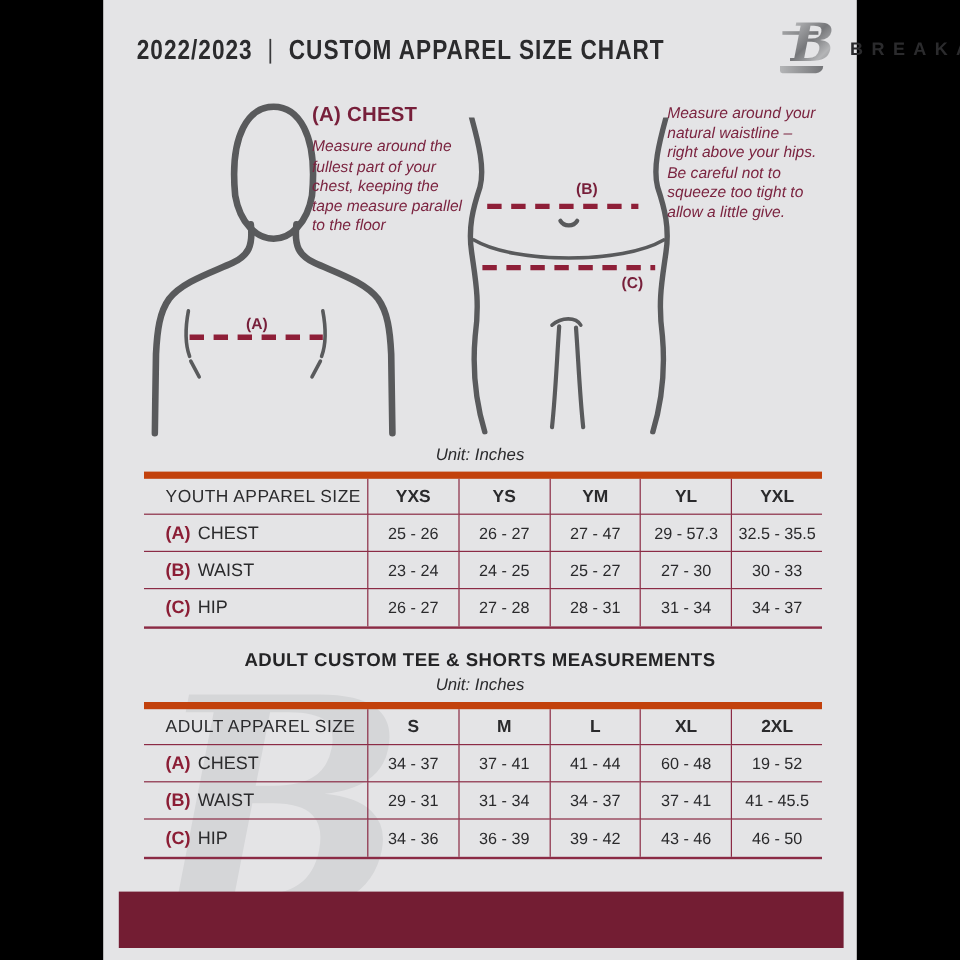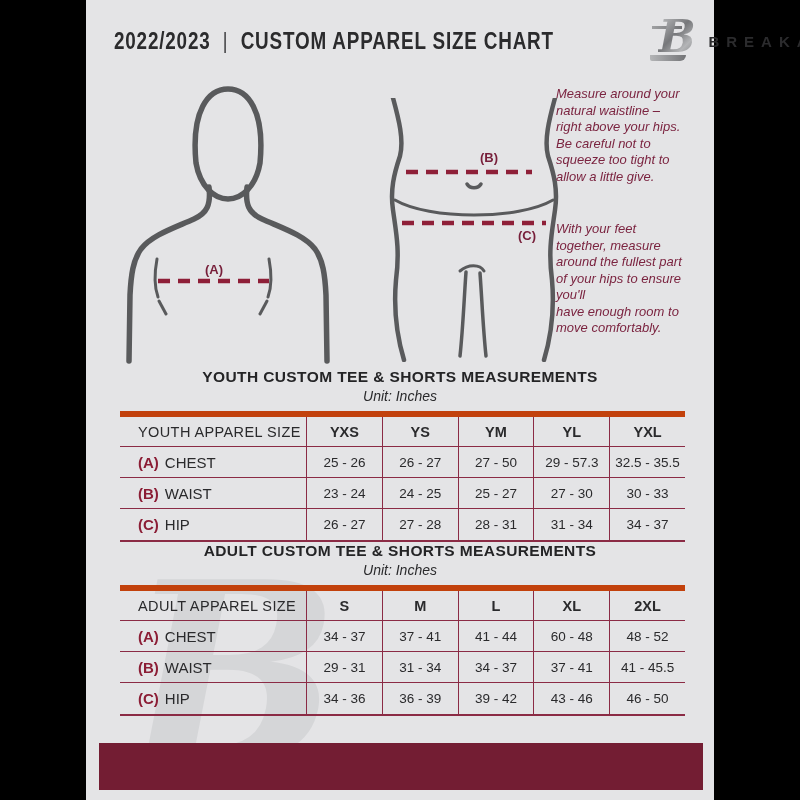--- a/index.html
+++ b/index.html
@@ -167,57 +167,57 @@
       <path class="outline" stroke-width="3" d="M 12 102 C 46 122 136 122 170 102"></path>
       <path class="outline" stroke-width="3" d="M 77 173 C 85 166 97 166 101 173"></path>
       <path class="outline" stroke-width="3.5" d="M 83 174 C 81 202 80 230 77 258"></path>
       <path class="outline" stroke-width="3.5" d="M 97 175 C 99 202 100 230 103 258"></path>
       <line class="dash" x1="23" y1="74" x2="149" y2="74"></line>
       <text class="fig-marker" x="106" y="64" text-anchor="middle">(B)</text>
       <line class="dash" x1="19" y1="125" x2="163" y2="125"></line>
       <text class="fig-marker" x="144" y="142" text-anchor="middle">(C)</text>
     </svg>
 
+    <div class="guide-block gb-chest">
+      <div class="guide-heading">(A) CHEST</div>
+      <div class="guide-body">Measure around the
+fullest part of your
+chest, keeping the
+tape measure parallel
+to the floor</div>
+    </div>
     <div class="guide-block gb-waist">
       <div class="guide-body">Measure around your
 natural waistline –
 right above your hips.
 Be careful not to
 squeeze too tight to
 allow a little give.</div>
     </div>
     <div class="guide-block gb-hips">
-      <div class="guide-body">With your feet
-together, measure
-around the fullest part
-of your hips to ensure
-you'll
-have enough room to
-move comfortably.</div>
     </div>
   </div>
 
   <div class="table-section ts-youth">
-    <div class="table-title">YOUTH CUSTOM TEE &amp; SHORTS MEASUREMENTS</div>
     <div class="table-unit">Unit: Inches</div>
     <div class="sizes-table">
       <div class="cell head lab">YOUTH APPAREL SIZE</div>
       <div class="cell head vline">YXS</div>
       <div class="cell head vline">YS</div>
       <div class="cell head vline">YM</div>
       <div class="cell head vline">YL</div>
       <div class="cell head vline">YXL</div>
 
       <div class="cell rowlab">
         <span class="marker">(A)</span>
         <span>CHEST</span>
       </div>
       <div class="cell vline">25 - 26</div>
       <div class="cell vline">26 - 27</div>
-      <div class="cell vline">27 - 50</div>
+      <div class="cell vline">27 - 47</div>
       <div class="cell vline">29 - 57.3</div>
       <div class="cell vline">32.5 - 35.5</div>
 
       <div class="cell rowlab">
         <span class="marker">(B)</span>
         <span>WAIST</span>
       </div>
       <div class="cell vline">23 - 24</div>
       <div class="cell vline">24 - 25</div>
       <div class="cell vline">25 - 27</div>
@@ -248,21 +248,21 @@
       <div class="cell head vline">2XL</div>
 
       <div class="cell rowlab">
         <span class="marker">(A)</span>
         <span>CHEST</span>
       </div>
       <div class="cell vline">34 - 37</div>
       <div class="cell vline">37 - 41</div>
       <div class="cell vline">41 - 44</div>
       <div class="cell vline">60 - 48</div>
-      <div class="cell vline">48 - 52</div>
+      <div class="cell vline">19 - 52</div>
 
       <div class="cell rowlab">
         <span class="marker">(B)</span>
         <span>WAIST</span>
       </div>
       <div class="cell vline">29 - 31</div>
       <div class="cell vline">31 - 34</div>
       <div class="cell vline">34 - 37</div>
       <div class="cell vline">37 - 41</div>
       <div class="cell vline">41 - 45.5</div>

